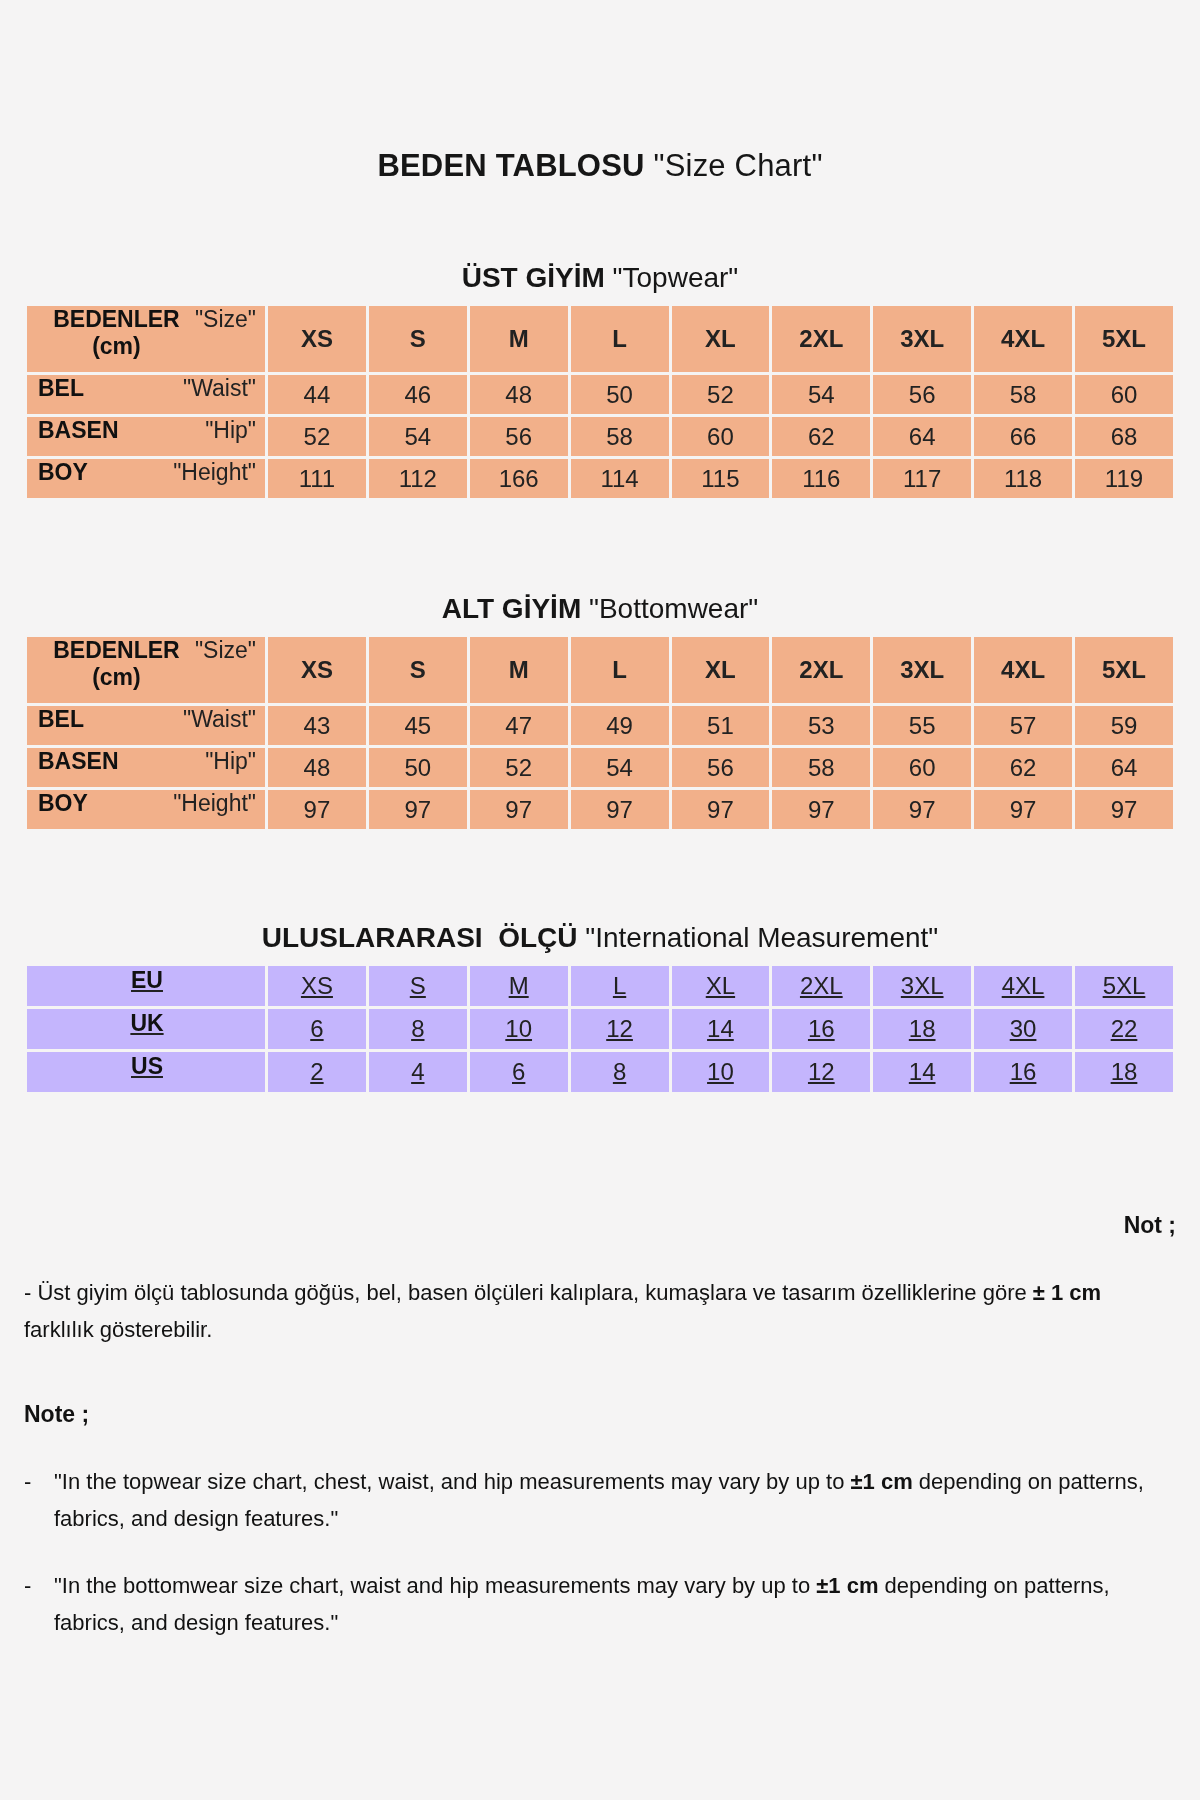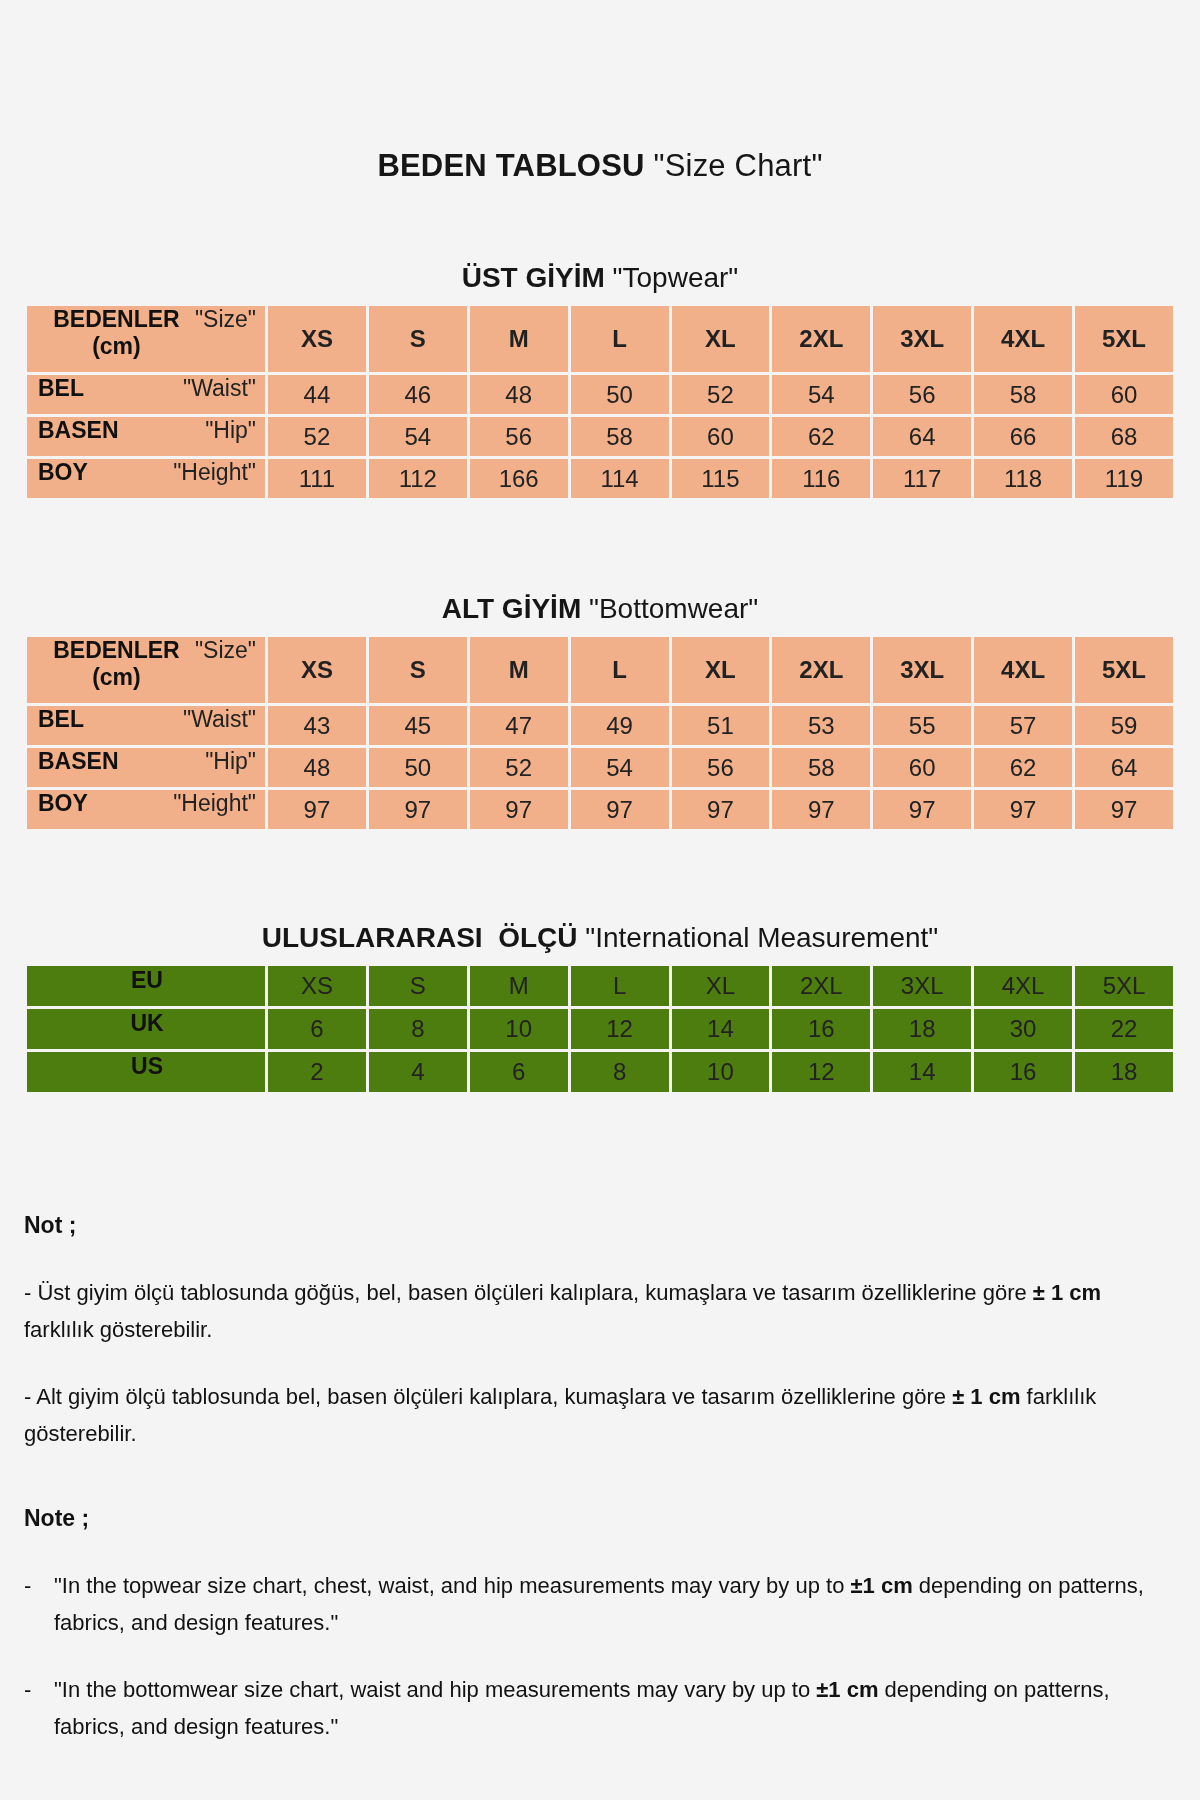--- a/index.html
+++ b/index.html
@@ -28,29 +28,29 @@
   }
   table.size-table td {
     height:37px;
     background:#f2b08a;
     text-align:center;
     vertical-align:middle;
     font-size:24px;
     color:#222;
     overflow:hidden;
   }
-  table.intl td { background:#4d7c0f; }
+  table.intl td { background:#c4b5fd;text-decoration:underline; }
   td.lbl { text-align:left; padding:0 9px 12px 11px; }
   .lblx { display:flex; justify-content:space-between; align-items:baseline; }
   .tr-lbl { font-weight:700; font-size:23px; color:#111; }
   .en-lbl { font-weight:400; font-size:23px; color:#222; }
   td.sz { font-weight:700; font-size:23px; color:#111; }
 
   .notes { margin-top:112px; font-size:22px; line-height:37px; color:#121212; }
-  .notes-heading { font-weight:700; font-size:23px; }
+  .notes-heading { font-weight:700; font-size:23px;text-align:right; }
   .para { margin-top:30px; }
   .para .b, .bullet .b { font-weight:700;margin-top:27px; }
   .plain { margin-top:32px; }
   .note-en-heading { margin-top:48px; font-weight:700; font-size:23px; }
   .bullet { display:flex; margin-top:30px; }
   .bullet .marker { width:30px; flex:0 0 30px; }
   .bullet .btext { flex:1; }
 </style>
 </head>
 <body>
@@ -304,21 +304,20 @@
       <td>18</td>
     </tr>
   </tbody>
     </table>
 
   <div class="notes">
     <div class="notes-heading">Not ;</div>
 
     <p class="para"><span>- Üst giyim ölçü tablosunda göğüs, bel, basen ölçüleri kalıplara, kumaşlara ve tasarım özelliklerine göre </span><span class="b">± 1 cm</span><span> farklılık gösterebilir.</span></p>
 
-    <p class="para"><span>- Alt giyim ölçü tablosunda bel, basen ölçüleri kalıplara, kumaşlara ve tasarım özelliklerine göre </span><span class="b">± 1 cm</span><span> farklılık gösterebilir.</span></p>
 
 
     <div class="note-en-heading">Note ;</div>
 
     <div class="bullet">
       <span class="marker">-</span>
       <span class="btext"><span>"In the topwear size chart, chest, waist, and hip measurements may vary by up to </span><span class="b">±1 cm</span><span> depending on patterns, fabrics, and design features."</span></span>
     </div>
 
     <div class="bullet">

